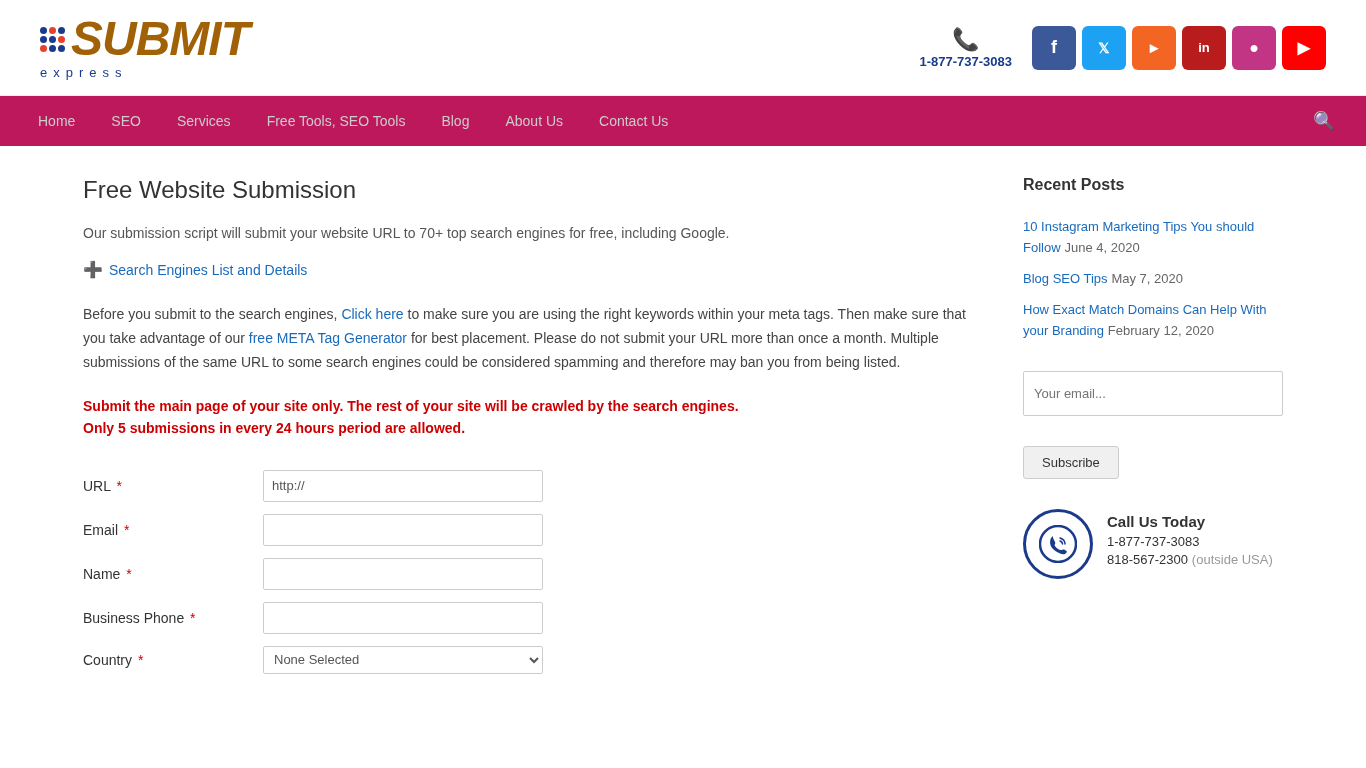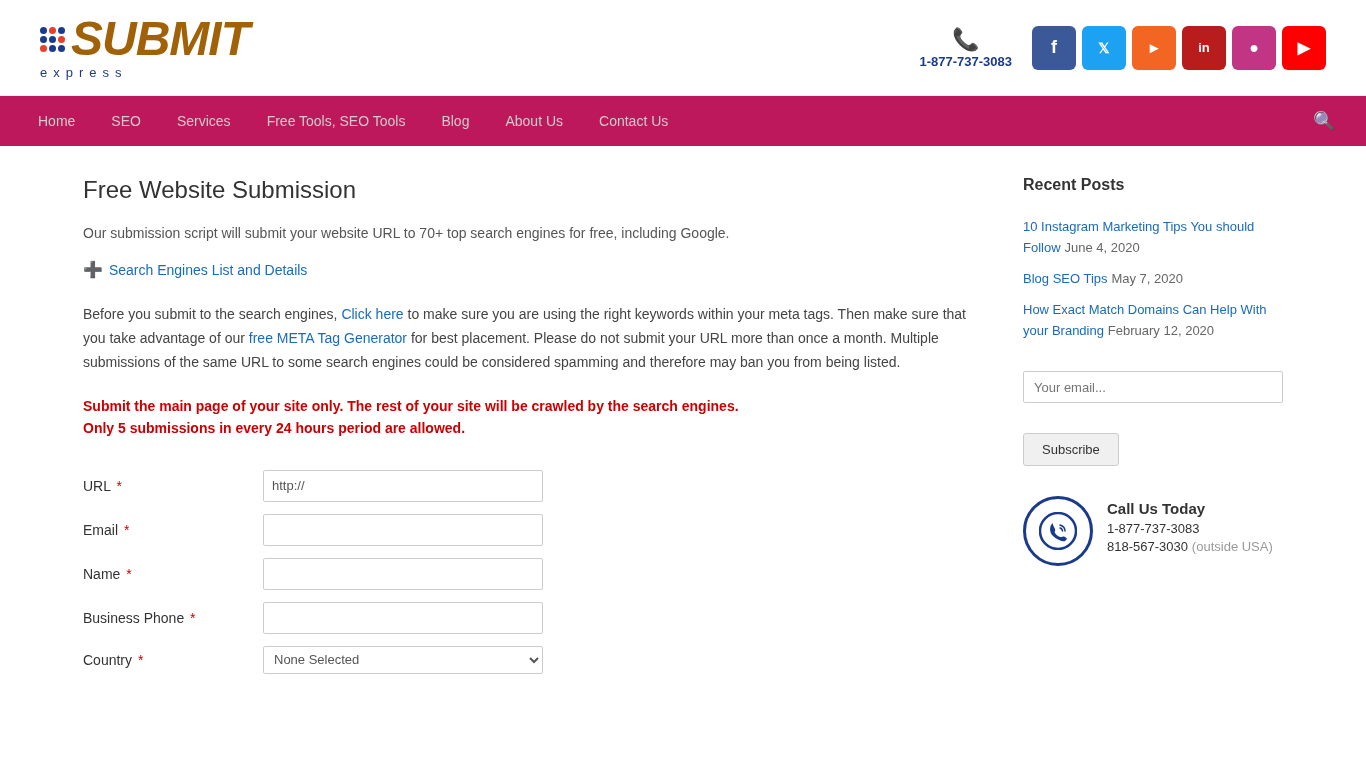--- a/index.html
+++ b/index.html
@@ -223,21 +223,21 @@
       color: #1a6abc;
       text-decoration: none;
       font-size: 13px;
     }
     .recent-post-date {
       color: #666;
       font-size: 13px;
     }
     .newsletter-input {
       width: 100%;
-      height: 32px;
+      height: 45px;
       border: 1px solid #ccc;
       border-radius: 2px;
       padding: 4px 10px;
       font-size: 13px;
       color: #999;
       margin-bottom: 10px;
     }
     .subscribe-btn {
       background: #f0f0f0;
       border: 1px solid #ccc;
@@ -469,21 +469,21 @@
             <circle cx="19" cy="19" r="18" stroke="#1a3a8c" stroke-width="2.5" fill="none"></circle>
             <path d="M14 13c0 0 1 2 2 4s-1 2 0 4 4 4 6 4 2-1 4 0 2 2 2 2l-2 2c-2 1-8-1-12-5S11 15 12 13l2-2z" fill="#1a3a8c"></path>
             <path d="M21 13c3 1 5 3 5 6" stroke="#1a3a8c" stroke-width="1.5" fill="none" stroke-linecap="round"></path>
             <path d="M21 16c1.5 0.5 2.5 1.5 2.5 3" stroke="#1a3a8c" stroke-width="1.5" fill="none" stroke-linecap="round"></path>
           </svg>
         </div>
         <div class="call-us-info">
           <div class="call-us-title">Call Us Today</div>
           <div class="call-us-number">1-877-737-3083</div>
           <div>
-            <span class="call-us-number">818-567-3030</span>
+            <span class="call-us-number">818-567-2300</span>
             <span class="call-us-outside">(outside USA)</span>
           </div>
         </div>
       </div>
     </div>
 
   </div>
 </div>
 
 </body></html>

